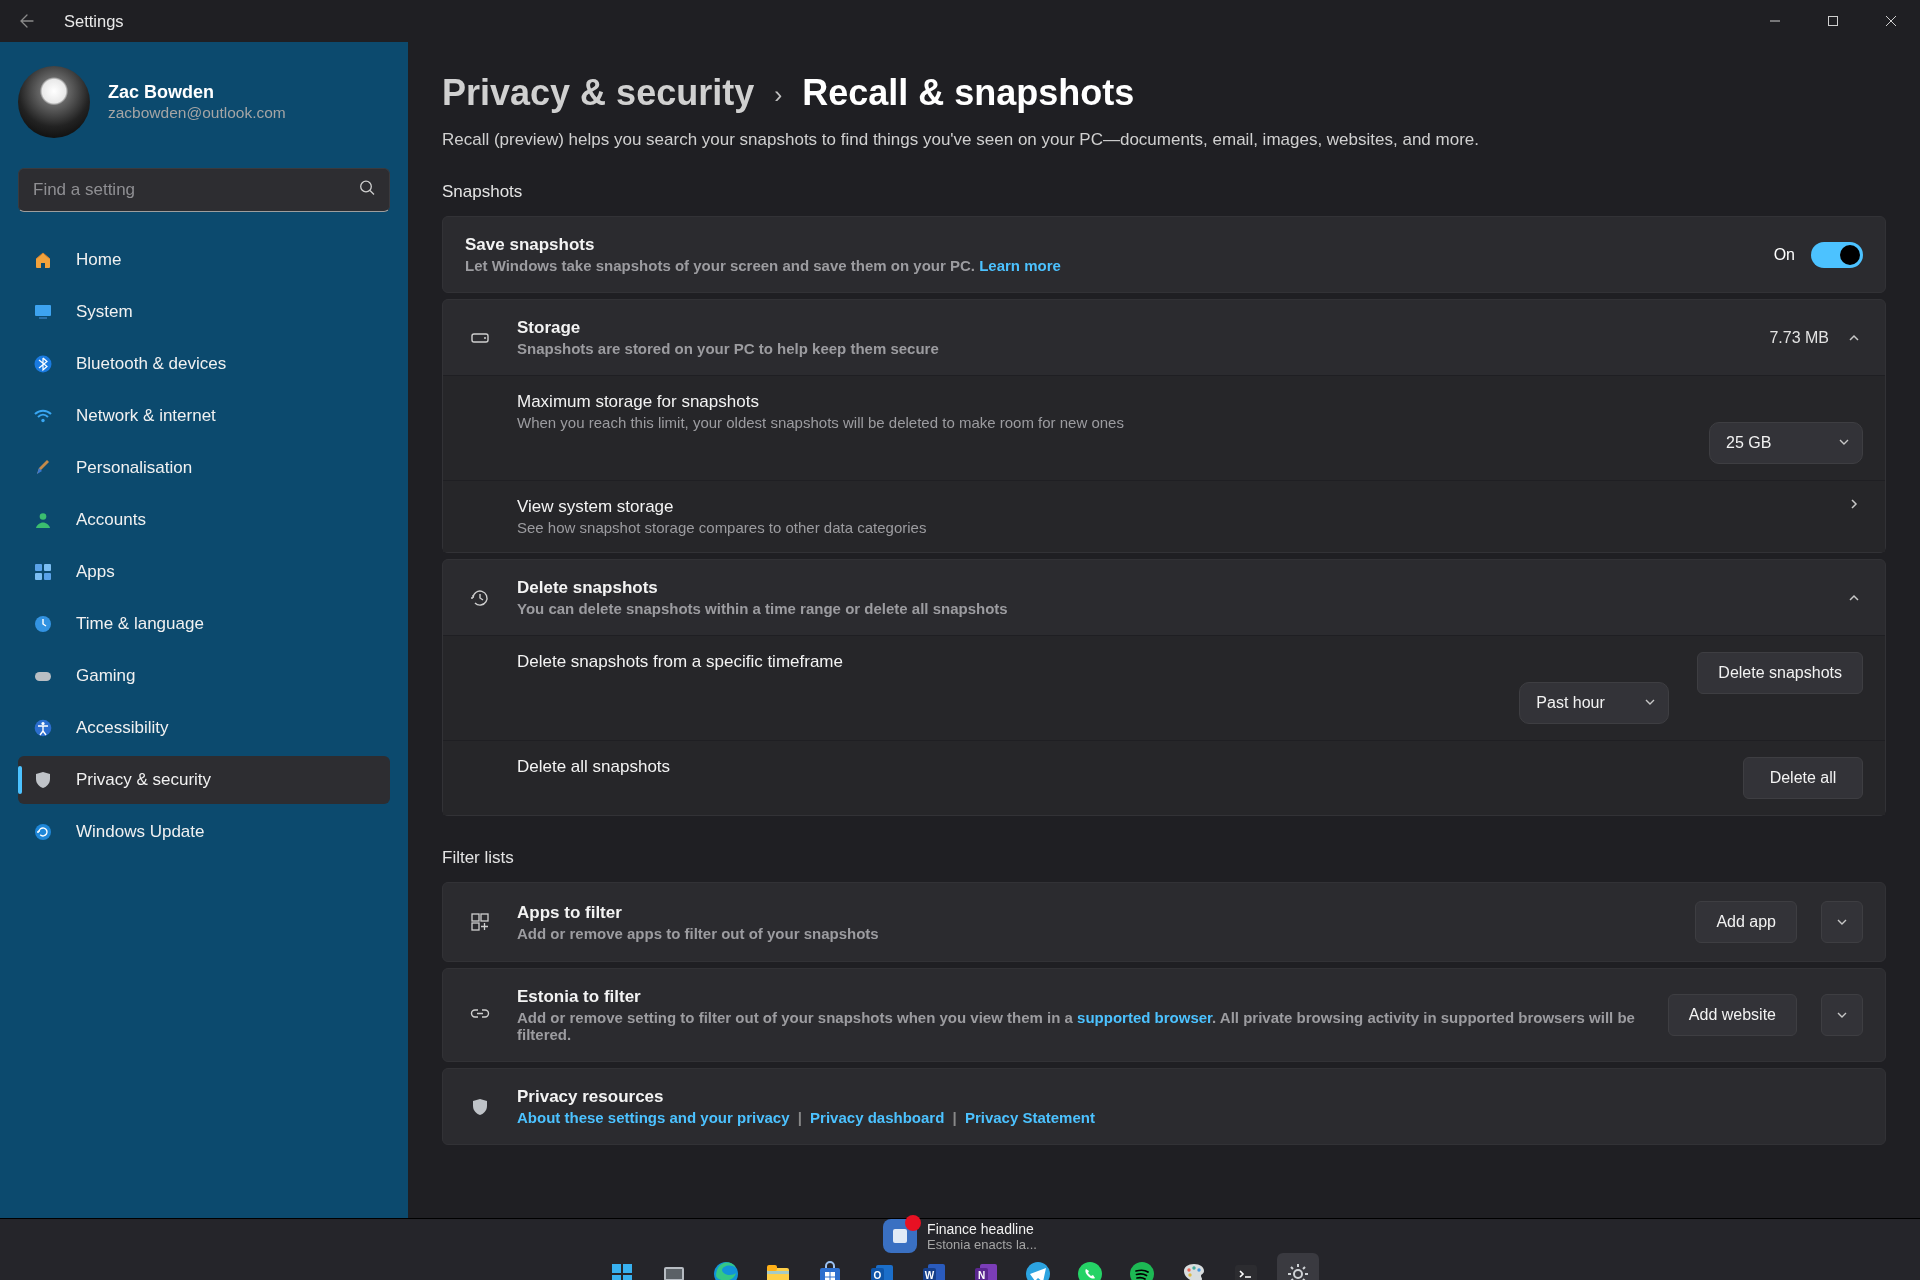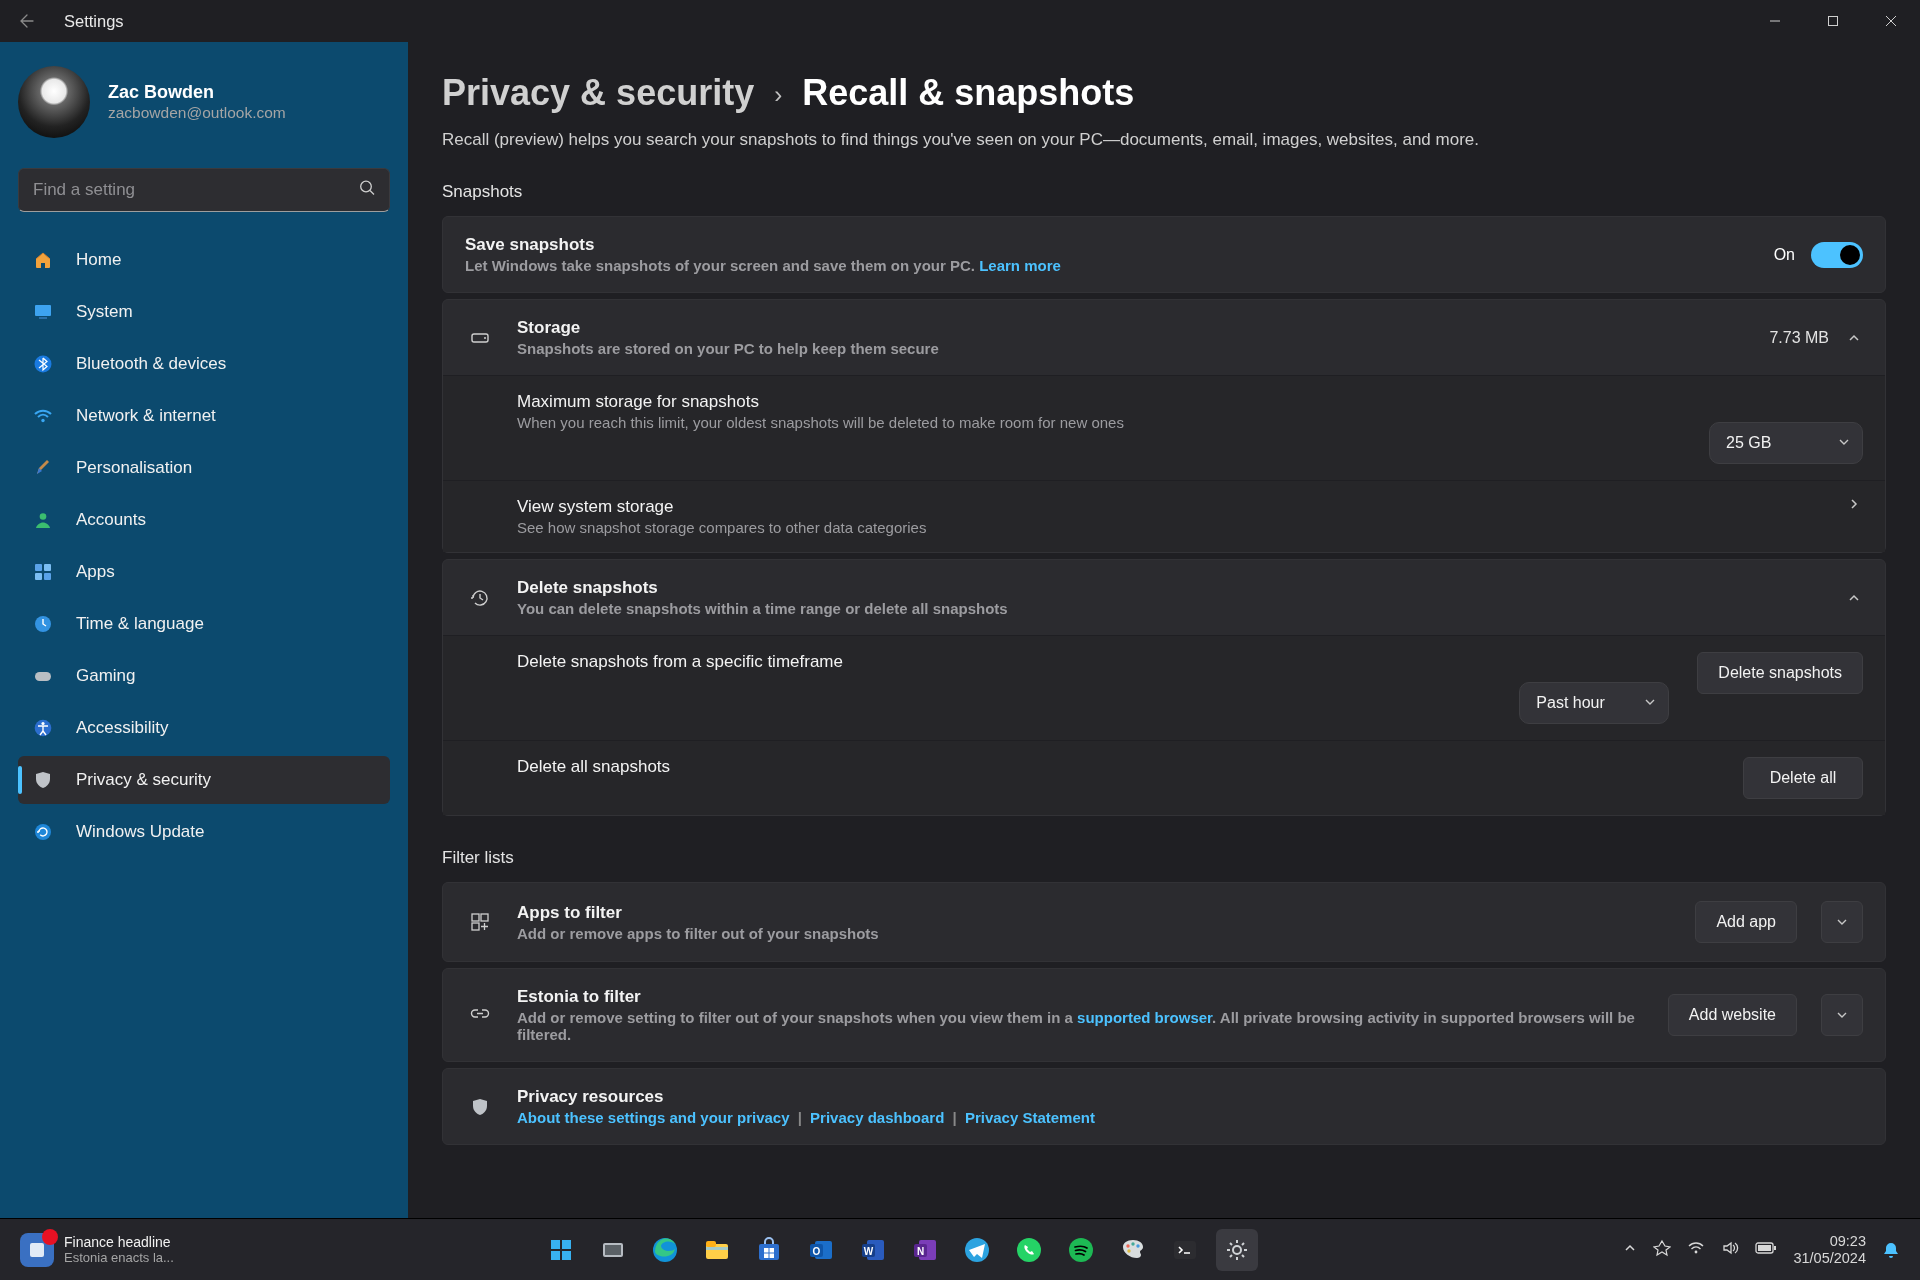--- a/index.html
+++ b/index.html
@@ -81,21 +81,21 @@
 
   .btn             { height:42px; padding:0 20px; display:flex; align-items:center; font-size:16px; color:#f2f2f2;
                      background:#333338; border:1px solid #3e3e42; border-radius:6px; cursor:pointer; }
 
   .expander-ico    { width:42px; height:42px; display:flex; align-items:center; justify-content:center;
                      background:#333338; border:1px solid #3e3e42; border-radius:6px; margin-left:8px; }
 
   .card + .card    { margin-top:4px; }
 
   
-  .taskbar         { height:62px; background:#25252a; display:flex; align-items:center; padding:0 20px; border-top:1px solid #000; }
+  .taskbar         { height:62px; background:#25252a; display:flex; align-items:center; padding:0 20px; border-top:1px solid #000;flex-direction:column; }
   .tb-news         { display:flex; align-items:center; gap:10px; }
   .tb-news-ico     { width:34px; height:34px; background:#3a70c2; border-radius:8px; position:relative; display:flex; align-items:center; justify-content:center; }
   .tb-news-ico::after { content:""; position:absolute; top:-4px; right:-4px; width:16px; height:16px; background:#e81123; border-radius:50%; }
   .tb-news-text .t1{ font-size:14px; color:#f1f1f1; }
   .tb-news-text .t2{ font-size:13px; color:#a5a5a5; }
   .tb-center       { flex:1; display:flex; justify-content:center; align-items:center; gap:10px; }
   .tb-app          { width:42px; height:42px; border-radius:6px; display:flex; align-items:center; justify-content:center; }
   .tb-app.active   { background:#3a3a40; }
   .tb-tray         { display:flex; align-items:center; gap:16px; color:#d8d8d8; font-size:14.5px; }
   .tb-clock        { text-align:right; line-height:1.15; font-size:14.5px; }

